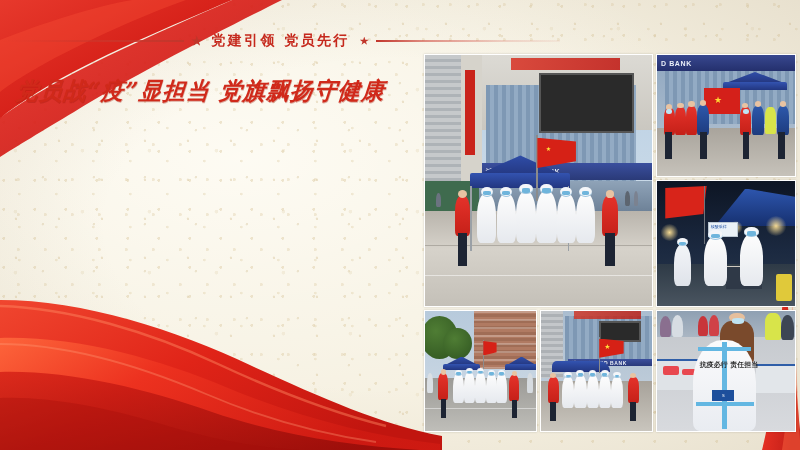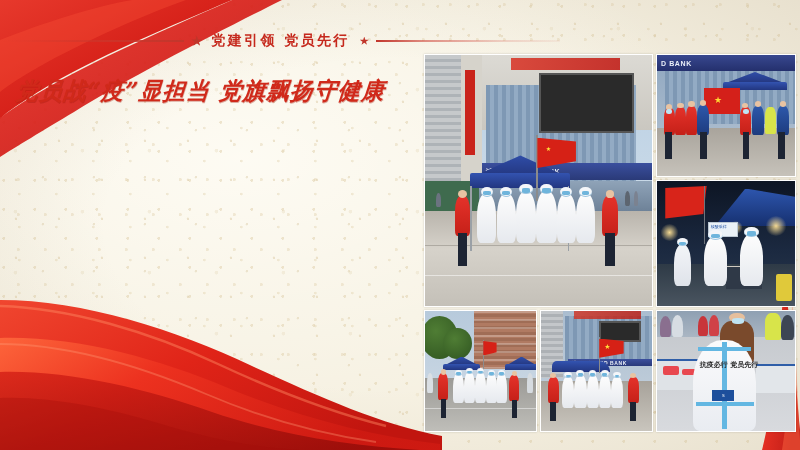--- a/index.html
+++ b/index.html
@@ -470,21 +470,21 @@
           <div style="position:absolute;left:4%;top:46%;width:12%;height:7%;background:#e8484f;border-radius:2px;"></div>
           <div style="position:absolute;left:18%;top:48%;width:10%;height:5%;background:#e8484f;border-radius:2px;"></div>
 
           <div class="brownshirt" style="left:46%;top:8%;width:24%;height:36%;"></div>
           <div class="mask" style="left:54%;top:6%;width:9%;height:5%;"></div>
 
           <div class="backsuit" style="left:26%;top:24%;width:46%;height:76%;"></div>
           <div class="tapeV" style="left:47%;top:26%;width:3.5%;height:72%;"></div>
           <div class="tapeH" style="left:28%;top:76%;width:42%;height:3.5%;"></div>
           <div class="tapeH" style="left:30%;top:30%;width:38%;height:3%;"></div>
-          <span class="scribble" style="left:31%;top:42%;">抗疫必行 党员先行</span>
+          <span class="scribble" style="left:31%;top:42%;">抗疫必行 责任担当</span>
           <div class="logo-patch" style="left:40%;top:66%;width:16%;height:9%;">S</div>
         </div>
       </div>
 
     </div>
   </div>
 
   <div class="paper-vignette"></div>
 </div>
 

